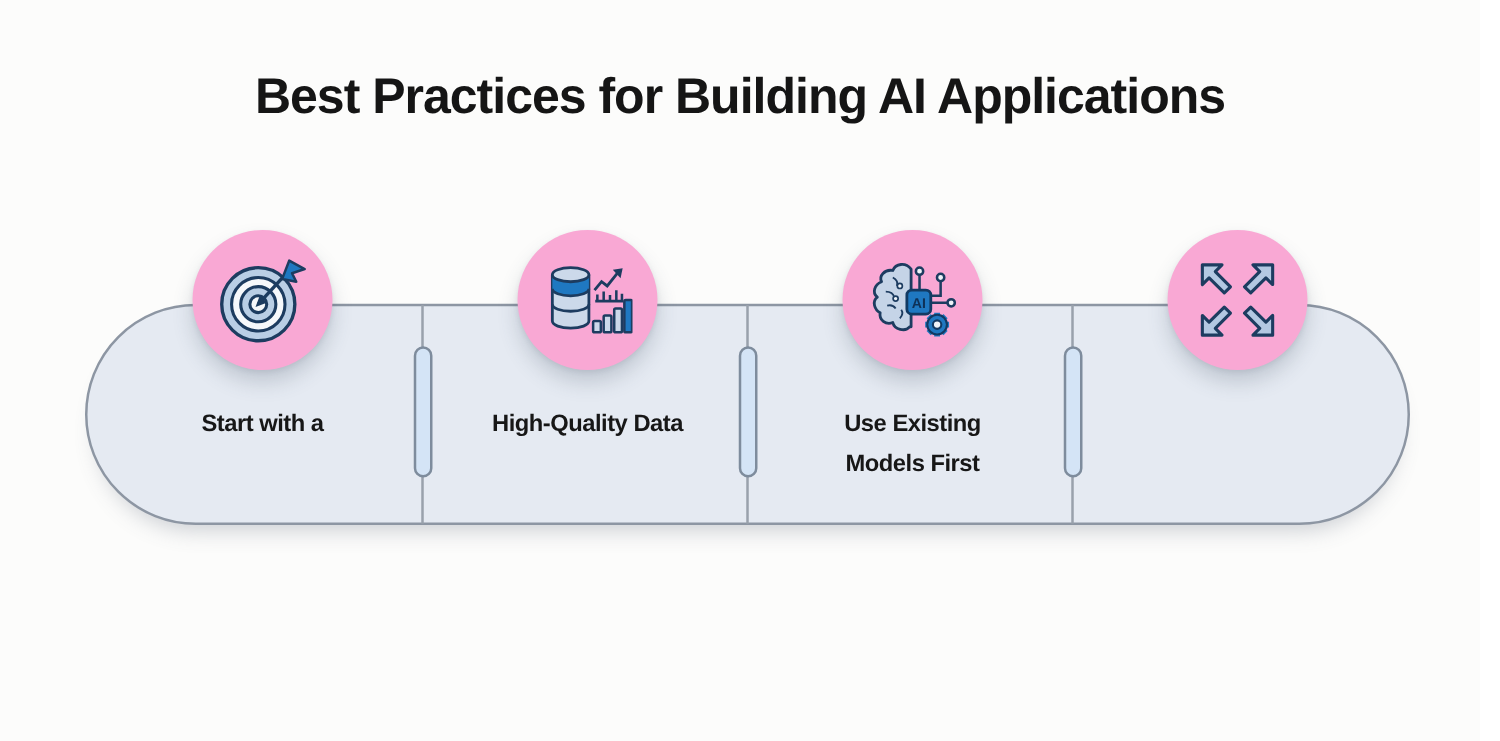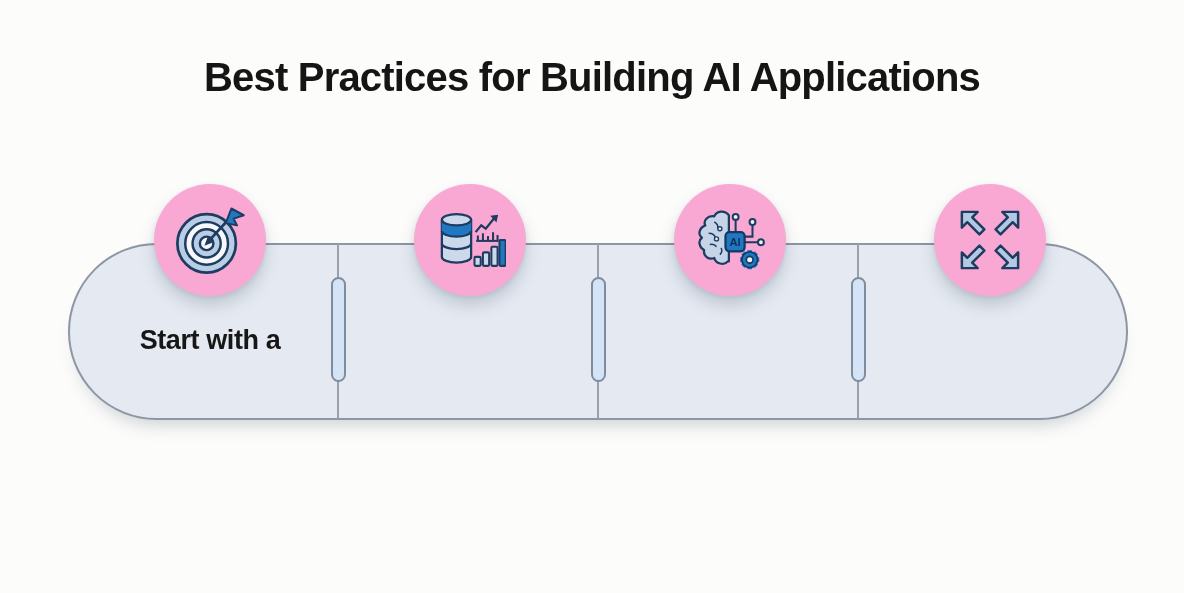--- a/index.html
+++ b/index.html
@@ -39,21 +39,21 @@
   .step-circle{
     position:absolute;top:184px;width:112px;height:112px;
     border-radius:50%;
     background:#f9a8d4;
     box-shadow:0 10px 16px rgba(70,80,100,0.22), 0 2px 4px rgba(70,80,100,0.10);
     display:flex;align-items:center;justify-content:center;
   }
   .step-label{
     position:absolute;top:324px;width:280px;
     text-align:center;
-    font-size:27px;font-weight:700;color:#171717;
+    font-size:19px;font-weight:700;color:#171717;
     line-height:32px;letter-spacing:-0.4px;
   }
   .c1{left:154px}.c2{left:414px}.c3{left:674px}.c4{left:934px}
   .l1{left:70px}.l2{left:330px}.l3{left:590px}.l4{left:850px}
   .d1{left:337px}.d2{left:597px}.d3{left:857px}
   .p1{left:331px}.p2{left:591px}.p3{left:851px}
 </style>
 </head>
 <body>
 
@@ -96,20 +96,21 @@
       <path d="M50 10.5 L57 9.5 L55.5 16.5 Z" fill="#1d3c60"></path>
       <path d="M39 32 V28 M43.5 32 V26 M48 32 V28.5 M52.5 32 V25 M56.5 32 V27.5" stroke="#1d3c60" stroke-width="1.8" fill="none"></path>
       <line x1="37.5" y1="32.8" x2="57.5" y2="32.8" stroke="#1d3c60" stroke-width="1.8"></line>
       <rect x="36" y="47" width="5.5" height="8" rx="1" fill="#ccd9ea" stroke="#1d3c60" stroke-width="1.8"></rect>
       <rect x="43.5" y="43" width="5.5" height="12" rx="1" fill="#ccd9ea" stroke="#1d3c60" stroke-width="1.8"></rect>
       <rect x="51" y="38" width="5.5" height="17" rx="1" fill="#ccd9ea" stroke="#1d3c60" stroke-width="1.8"></rect>
       <rect x="58.2" y="32" width="5.5" height="23" rx="1" fill="#1f78c1" stroke="#1d3c60" stroke-width="1.8"></rect>
     </svg>
   </div>
   <div class="step-label l2">
+    <div>High-Quality Data</div>
   </div>
 
   <div class="step-circle c3">
     <svg width="72" height="72" viewBox="0 0 64 64">
       <path d="M31 10 C27 5 20 6 18 11 C12 10 8 15 10 19 C5 21 3 27 7 30 C3 33 5 39 9 41 C8 46 13 50 18 48 C19 53 27 55 30 51 L31 51 Z" fill="#c5d4e7" stroke="#1d3c60" stroke-width="2" stroke-linejoin="round"></path>
       <path d="M18 16 q4 2 3 6 M13 26 q5 0 6 4 M14 36 q4 -1 6 2 M23 45 q3 -3 1 -6" stroke="#1d3c60" stroke-width="1.3" fill="none"></path>
       <circle cx="23" cy="22" r="1.8" fill="#eef3f8" stroke="#1d3c60" stroke-width="1.2"></circle>
       <circle cx="20" cy="31" r="1.8" fill="#eef3f8" stroke="#1d3c60" stroke-width="1.2"></circle>
       <path d="M37 25 V14" stroke="#1d3c60" stroke-width="1.8" fill="none"></path>
       <circle cx="37" cy="11.5" r="2.6" fill="#eef3f8" stroke="#1d3c60" stroke-width="1.8"></circle>
@@ -122,20 +123,24 @@
       <g stroke="#1f78c1" stroke-width="4.2">
         <line x1="41" y1="49.5" x2="58" y2="49.5"></line>
         <line x1="49.5" y1="41" x2="49.5" y2="58"></line>
         <line x1="43.5" y1="43.5" x2="55.5" y2="55.5"></line>
         <line x1="55.5" y1="43.5" x2="43.5" y2="55.5"></line>
       </g>
       <circle cx="49.5" cy="49.5" r="7" fill="#1f78c1" stroke="#123a63" stroke-width="1.5"></circle>
       <circle cx="49.5" cy="49.5" r="3" fill="#eef3f8" stroke="#123a63" stroke-width="1.5"></circle>
     </svg>
   </div>
+  <div class="step-label l3">
+    <div>Use Existing</div>
+    <div>Models First</div>
+  </div>
 
   <div class="step-circle c4">
     <svg width="72" height="72" viewBox="0 0 64 64">
       <g fill="#b3c8e2" stroke="#1d3c60" stroke-width="2.2" stroke-linejoin="round">
         <path id="xarw" d="M7 7 L21 7 L16.2 11.8 L27 22.6 L22.6 27 L11.8 16.2 L7 21 Z"></path>
         <use href="#xarw" transform="rotate(90 32 32)"></use>
         <use href="#xarw" transform="rotate(180 32 32)"></use>
         <use href="#xarw" transform="rotate(270 32 32)"></use>
       </g>
     </svg>

